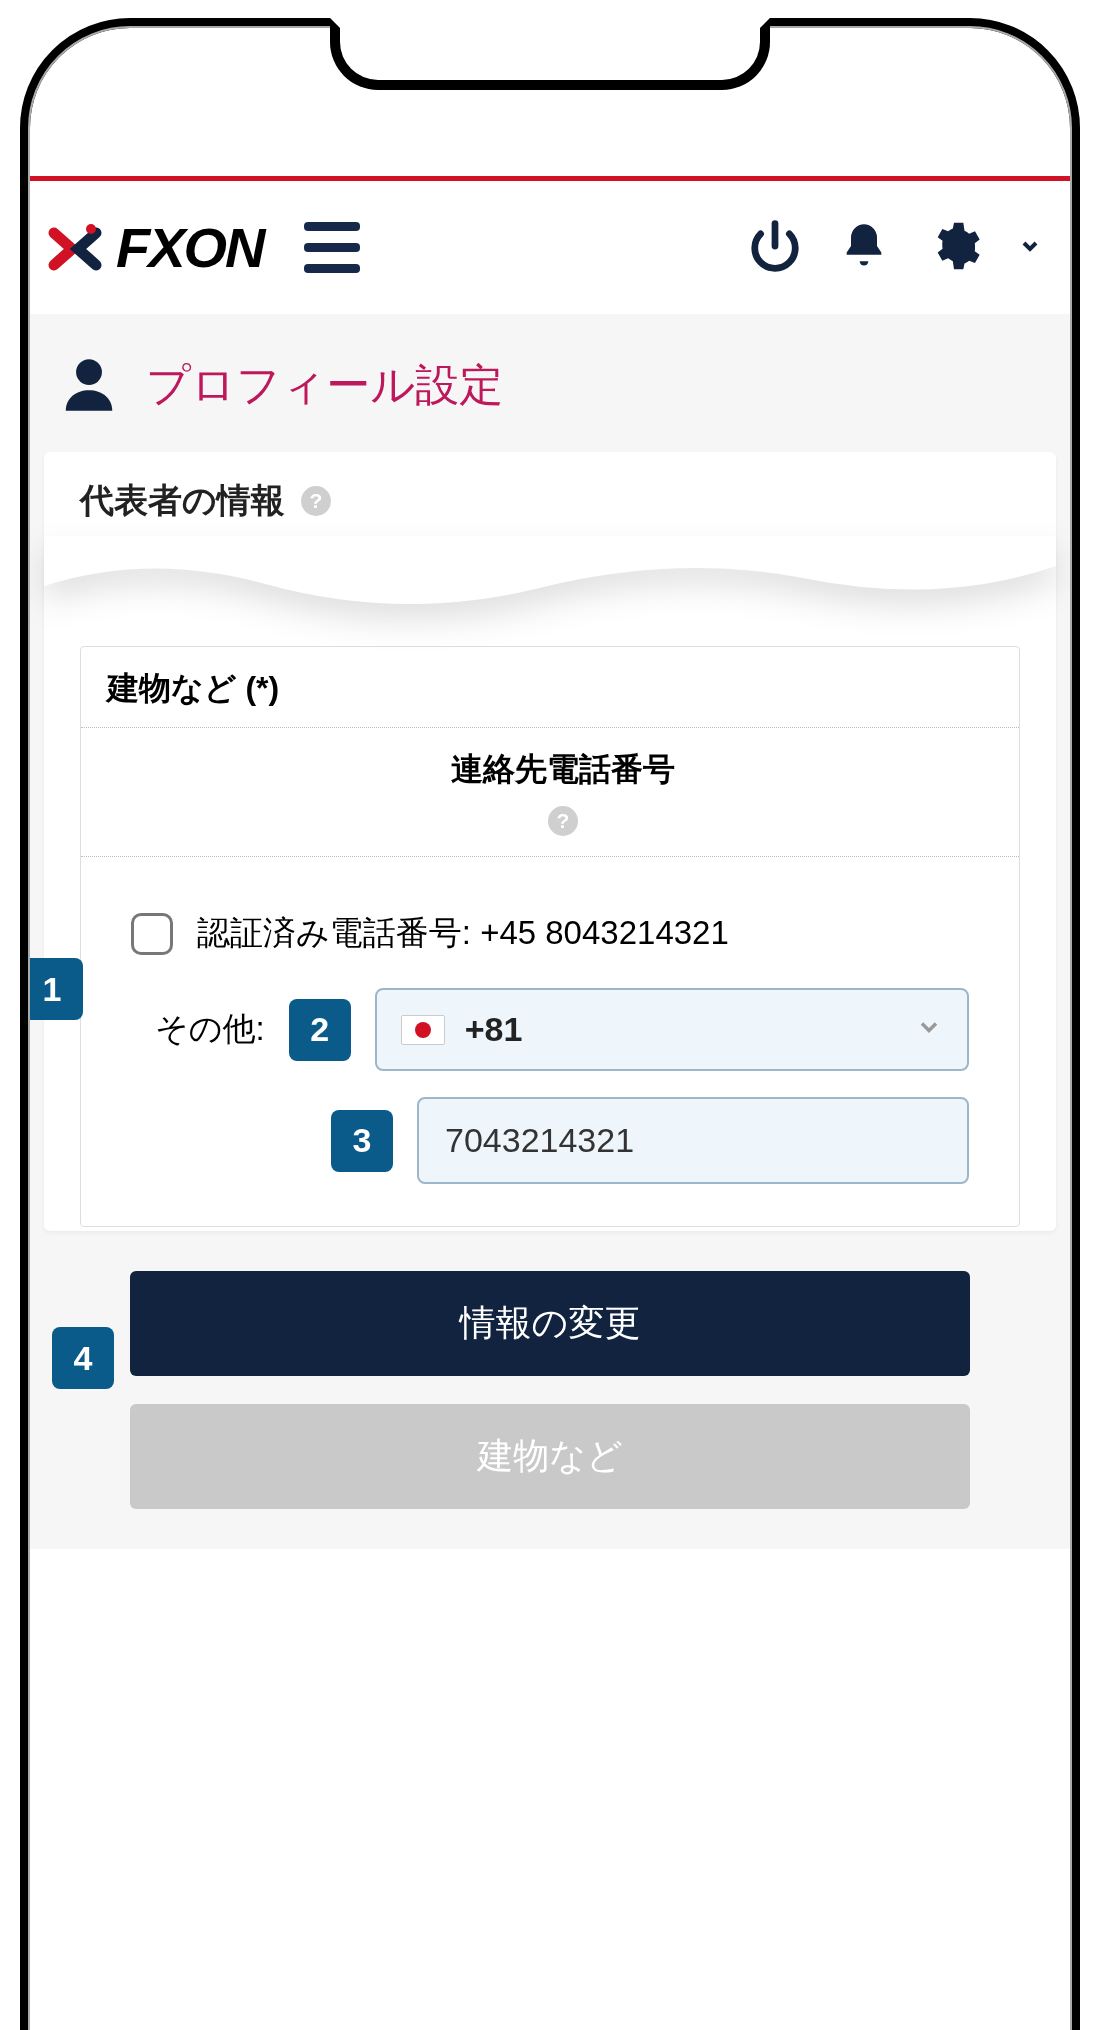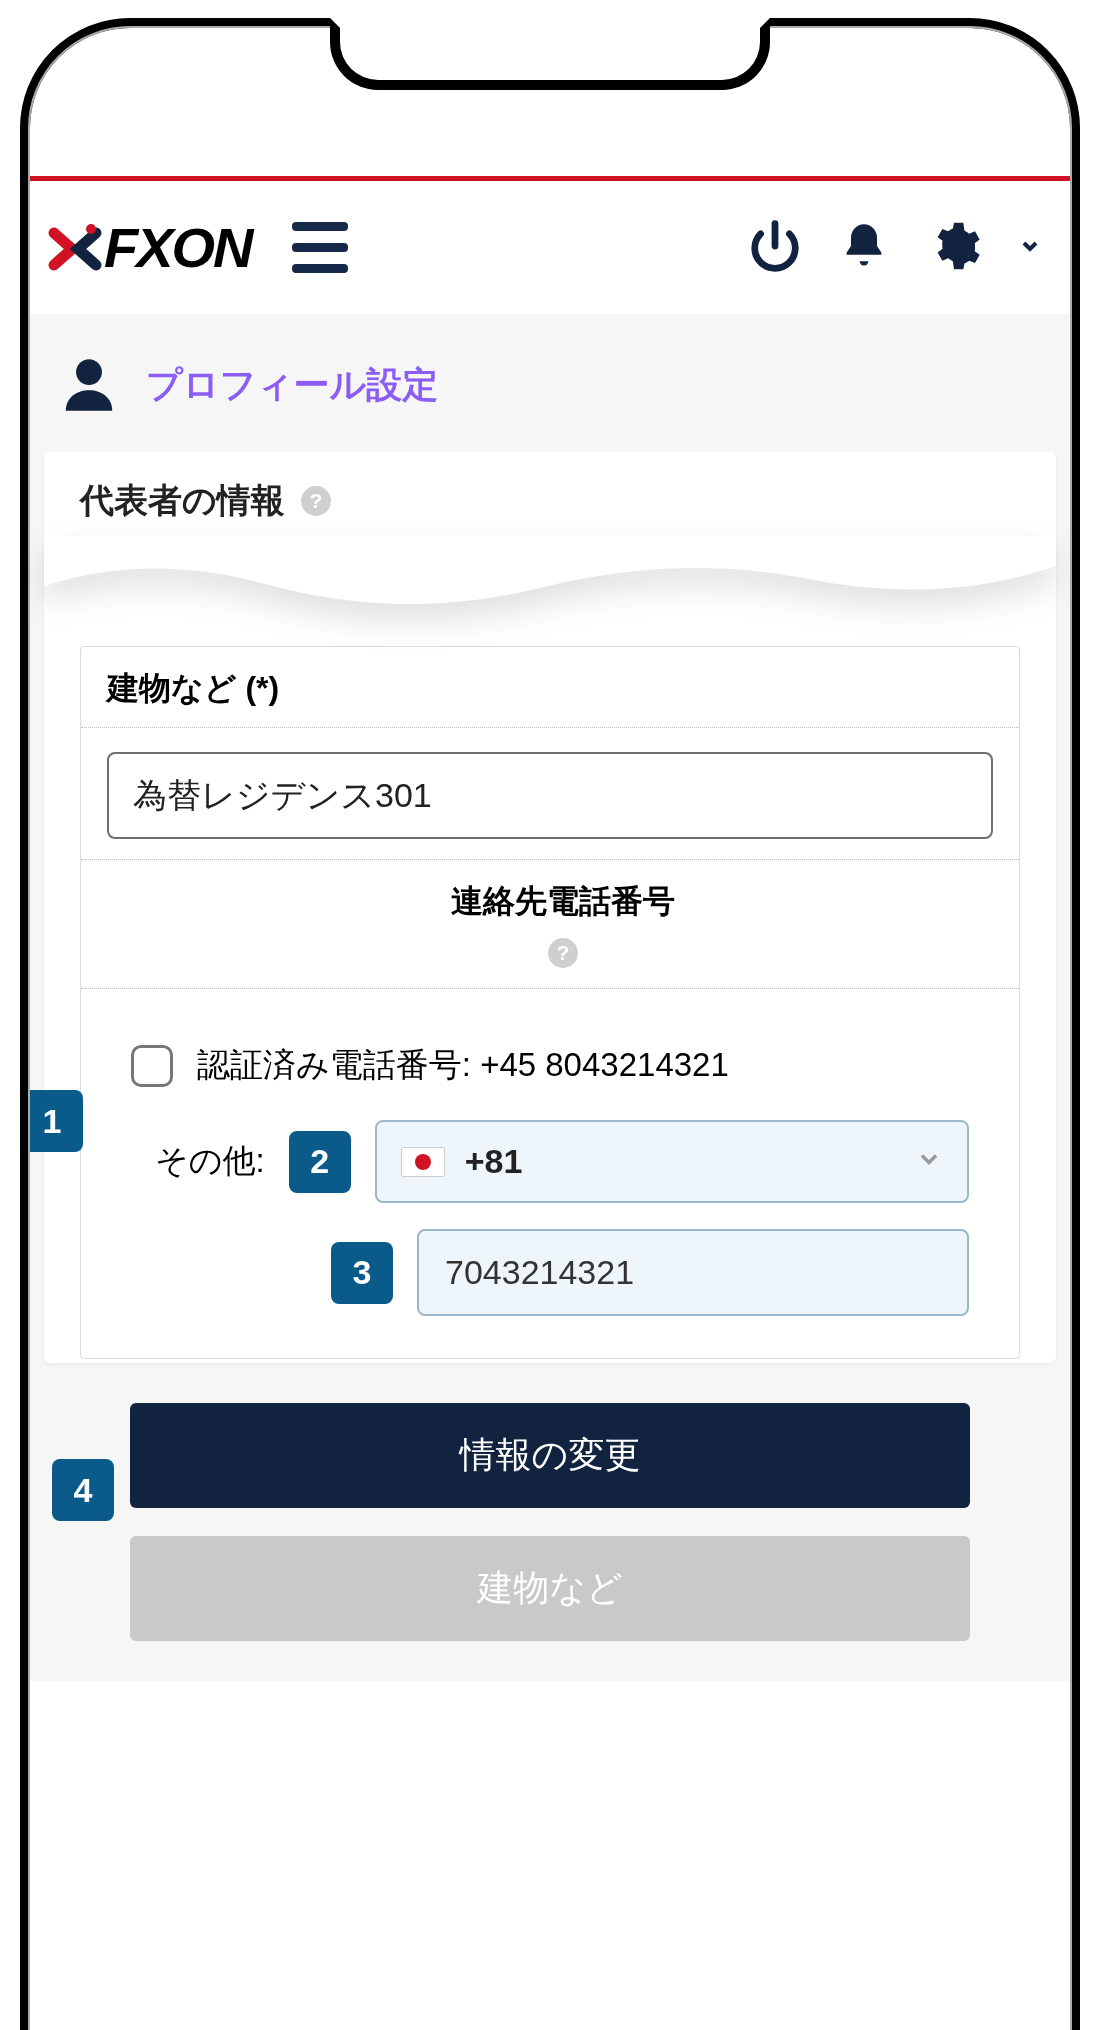--- a/index.html
+++ b/index.html
@@ -58,21 +58,21 @@
     height: 5px;
     background: #d01224;
     margin-top: 146px;
   }
   .topbar {
     display: flex;
     align-items: center;
     padding: 34px 28px 34px 16px;
     background: #fff;
   }
-  .logo-wrap { display: flex; align-items: center; }
+  .logo-wrap { display: flex; align-items: center; gap: 12px; }
   .brand-text {
     font-size: 56px;
     font-weight: 900;
     letter-spacing: -2px;
     font-style: italic;
     color: #000;
   }
   .hamburger {
     margin-left: 40px;
     display: flex; flex-direction: column; gap: 12px;
@@ -107,21 +107,21 @@
     font-weight: 700;
     display: flex; align-items: center; gap: 14px;
   }
 
   .page-title-row {
     display: flex; align-items: center; gap: 26px;
     padding: 40px 20px 36px 28px;
     background: #f6f6f6;
   }
   .page-title {
-    font-size: 36px; font-weight: 700; color: #8b5cf6;
+    font-size: 44px; font-weight: 400; color: #be185d;
   }
 
   .content {
     background: #f6f6f6;
     padding: 0 14px 40px 14px;
   }
   .card {
     background: #fff;
     border-radius: 6px;
     box-shadow: 0 2px 4px rgba(0,0,0,0.05);
@@ -323,23 +323,20 @@
         <div class="torn-gap">
           <svg class="torn-top" width="100%" height="90" viewBox="0 0 960 90" preserveAspectRatio="none">
             <path d="M0 0 H960 V30 Q850 70 720 42 Q600 18 470 52 Q340 86 210 48 Q100 16 0 50 Z" fill="#fff"></path>
           </svg>
         </div>
 
         <div class="field-block">
           <div class="field-label">
             <span>建物など (*)</span>
           </div>
-          <div class="field-body">
-            <input class="text-input" type="text" value="為替レジデンス301" style="">
-          </div>
 
           <div class="phone-section" style="position:relative;">
             <div class="phone-header">
               <span>連絡先電話番号</span>
               <span class="help-circ">?</span>
             </div>
 
             <div class="radio-row">
               <span class="radio"></span>
               <span>

